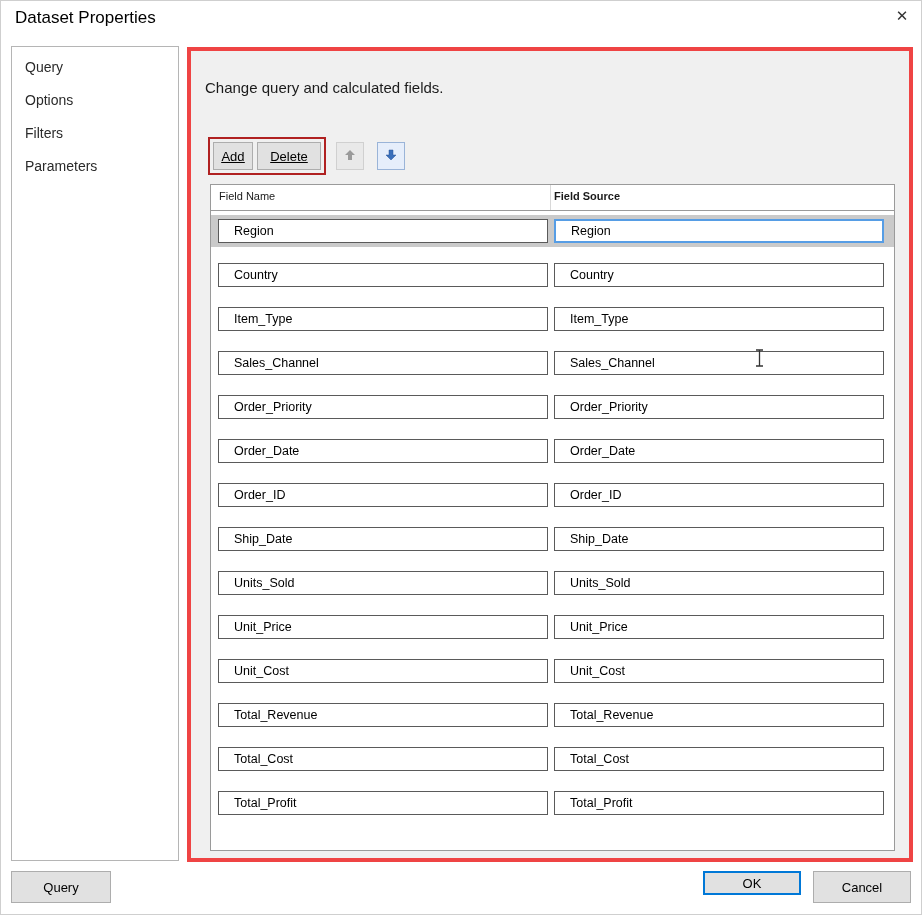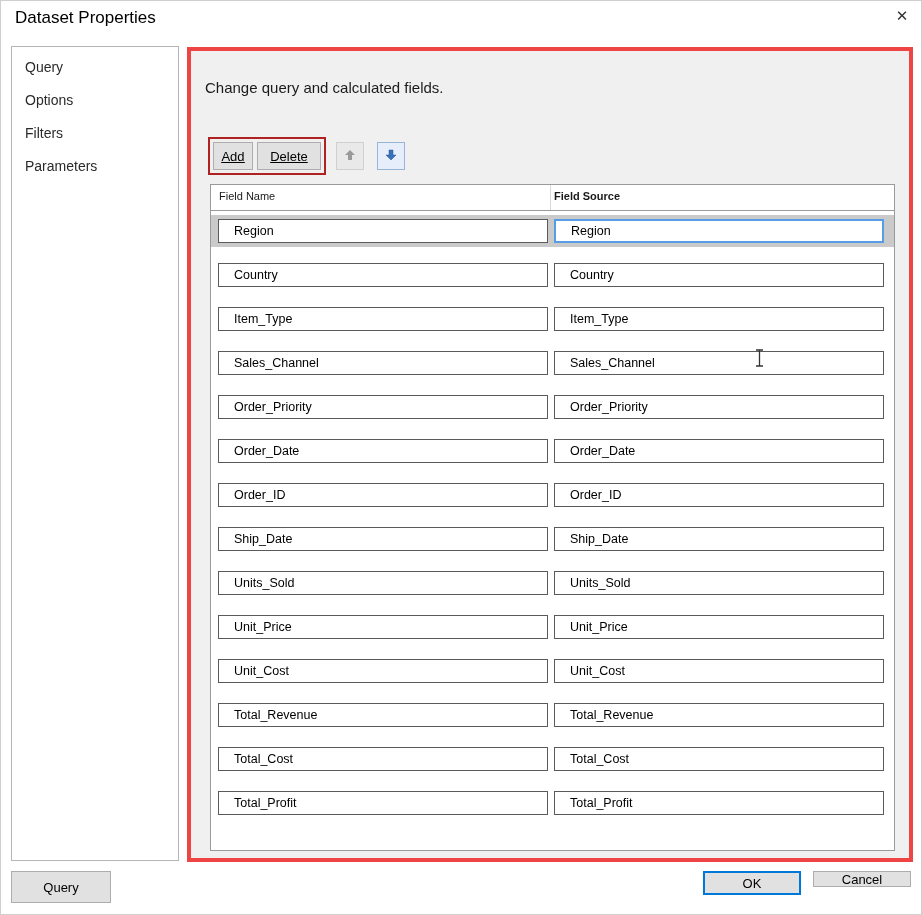--- a/index.html
+++ b/index.html
@@ -82,21 +82,21 @@
   .field-row input{
     position:absolute;top:4px;height:24px;border:1px solid #5a5a5a;background:#fff;color:#000;
     font-size:12.5px;padding:0 15px;font-family:inherit;outline:none;
   }
   .input-name{left:7px;width:330px;}
   .input-source{left:343px;width:330px;}
   .field-row.selected .input-source{border:2px solid #569de5;}
   
   .help-btn{position:absolute;left:10px;top:870px;width:100px;height:32px;}
   .ok-btn{position:absolute;left:702px;top:870px;width:98px;height:24px;border:2px solid var(--accent);}
-  .cancel-btn{position:absolute;left:812px;top:870px;width:98px;height:16px;}
+  .cancel-btn{position:absolute;left:812px;top:870px;width:98px;height:32px;}
   
   .ibeam{position:absolute;left:753px;top:348px;width:11px;height:18px;pointer-events:none;}
 </style>
 </head>
 <body>
 
 <div>
 
   <div class="titlebar">
     <span class="title-text">Dataset Properties</span>

